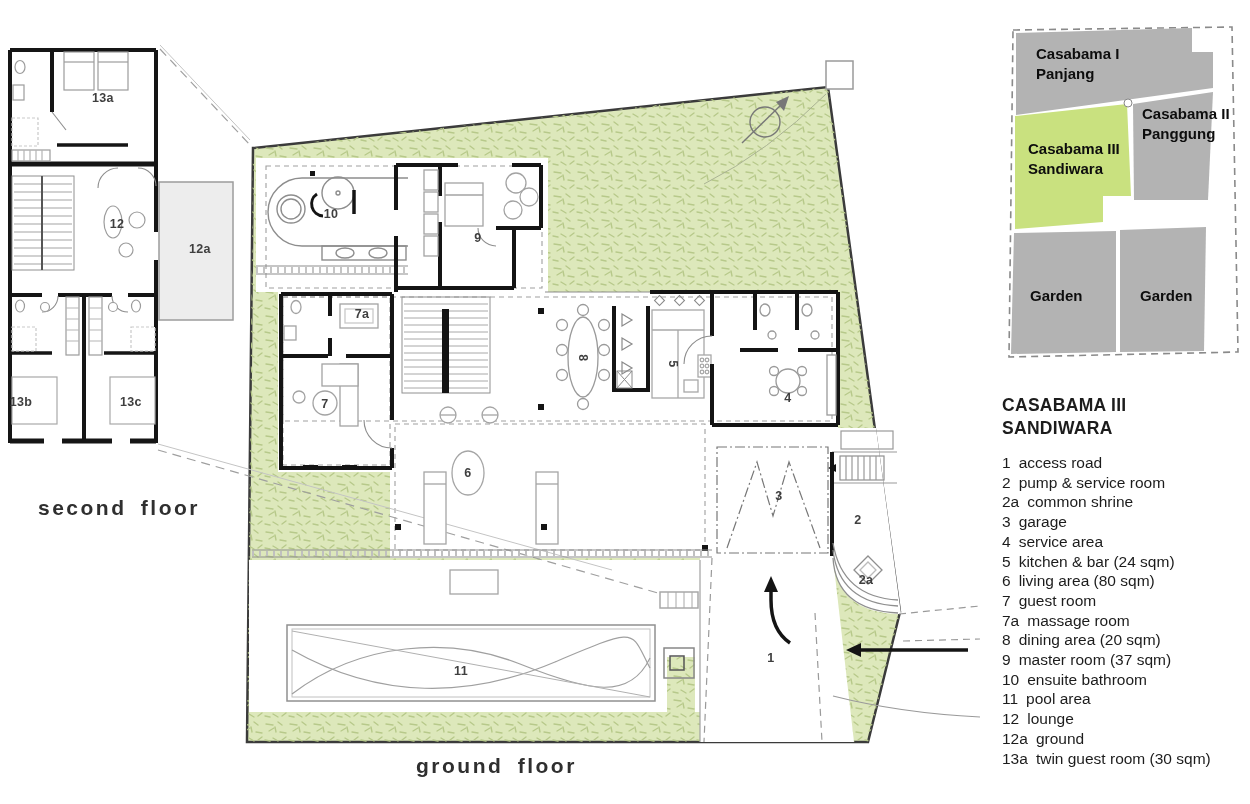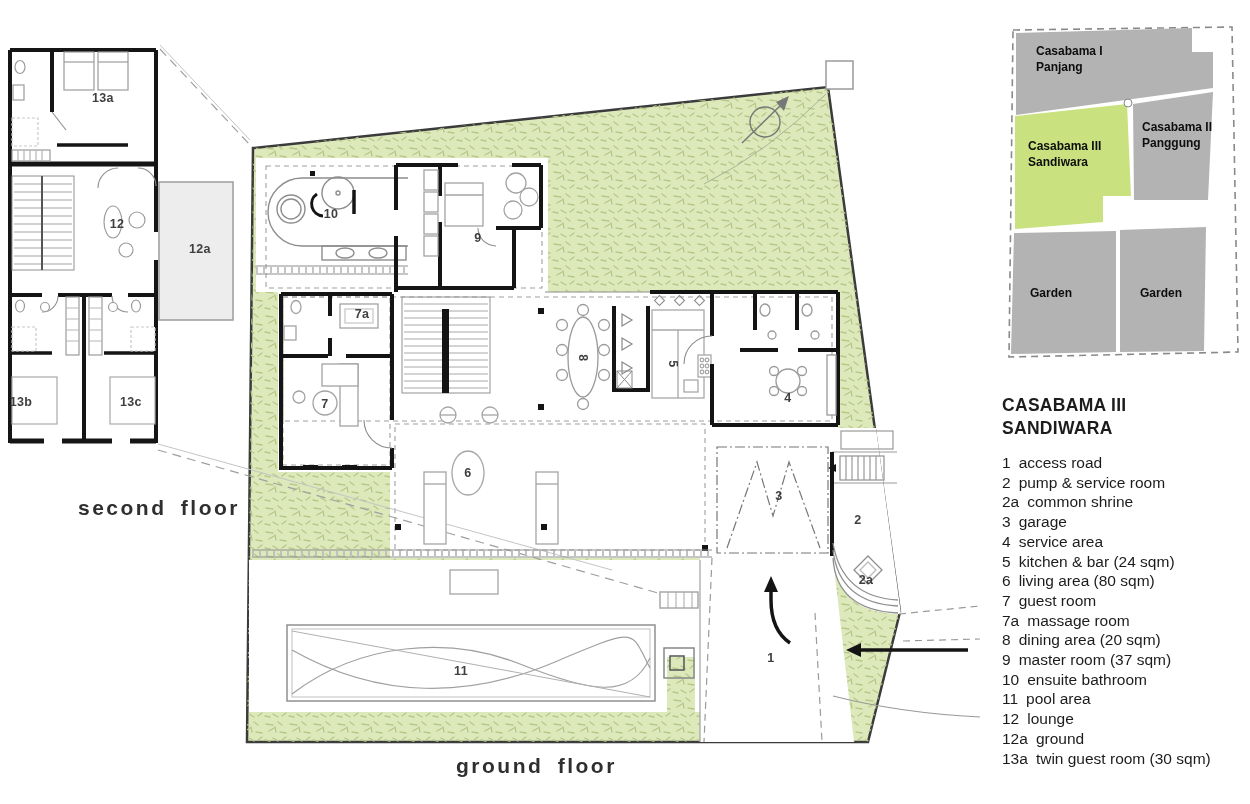--- a/index.html
+++ b/index.html
@@ -10,24 +10,24 @@
   }
   #sheet{position:absolute;left:0;top:0;}
   .plan-label{
     position:absolute;transform:translate(-50%,-50%);
     font-size:12.5px;color:#3f3f3f;font-weight:600;letter-spacing:.3px;
     white-space:nowrap;
   }
   .plan-label.rot90{transform:translate(-50%,-50%) rotate(90deg);}
   .floor-caption{
     position:absolute;color:#2f2f2f;font-size:21px;font-weight:600;
-    letter-spacing:2.5px;word-spacing:6px;white-space:nowrap;margin-left:40px;
+    letter-spacing:2.5px;word-spacing:6px;white-space:nowrap;
   }
   .map-label{
-    position:absolute;font-size:12px;font-weight:bold;color:#0d0d0d;
+    position:absolute;font-size:15px;font-weight:bold;color:#0d0d0d;
     line-height:1.3;white-space:nowrap;
   }
   .legend{
     position:absolute;left:1002px;top:394px;width:248px;color:#1c1c1c;
   }
   .legend-title{font-size:17.5px;font-weight:bold;line-height:23px;letter-spacing:.3px;}
   .legend-items{margin-top:13px;}
   .legend-item{font-size:15.5px;line-height:19.7px;display:flex;}
   .legend-item .k{flex:0 0 auto;}
   .legend-item .v{flex:0 0 auto;margin-left:8px;}
@@ -410,21 +410,21 @@
 <div class="floor-caption" style="left:416px;top:754px">ground floor</div>
 
 <div class="map-label" style="left:1036px;top:44px">
   <div>Casabama I</div>
     <div>Panjang</div>
 </div>
 <div class="map-label" style="left:1028px;top:139px">
   <div>Casabama III</div>
     <div>Sandiwara</div>
 </div>
-<div class="map-label" style="left:1142px;top:120px">
+<div class="map-label" style="left:1142px;top:104px">
   <div>Casabama II</div>
     <div>Panggung</div>
 </div>
 <div class="map-label" style="left:1030px;top:286px">
   <div>Garden</div>
 </div>
 <div class="map-label" style="left:1140px;top:286px">
   <div>Garden</div>
 </div>
 

